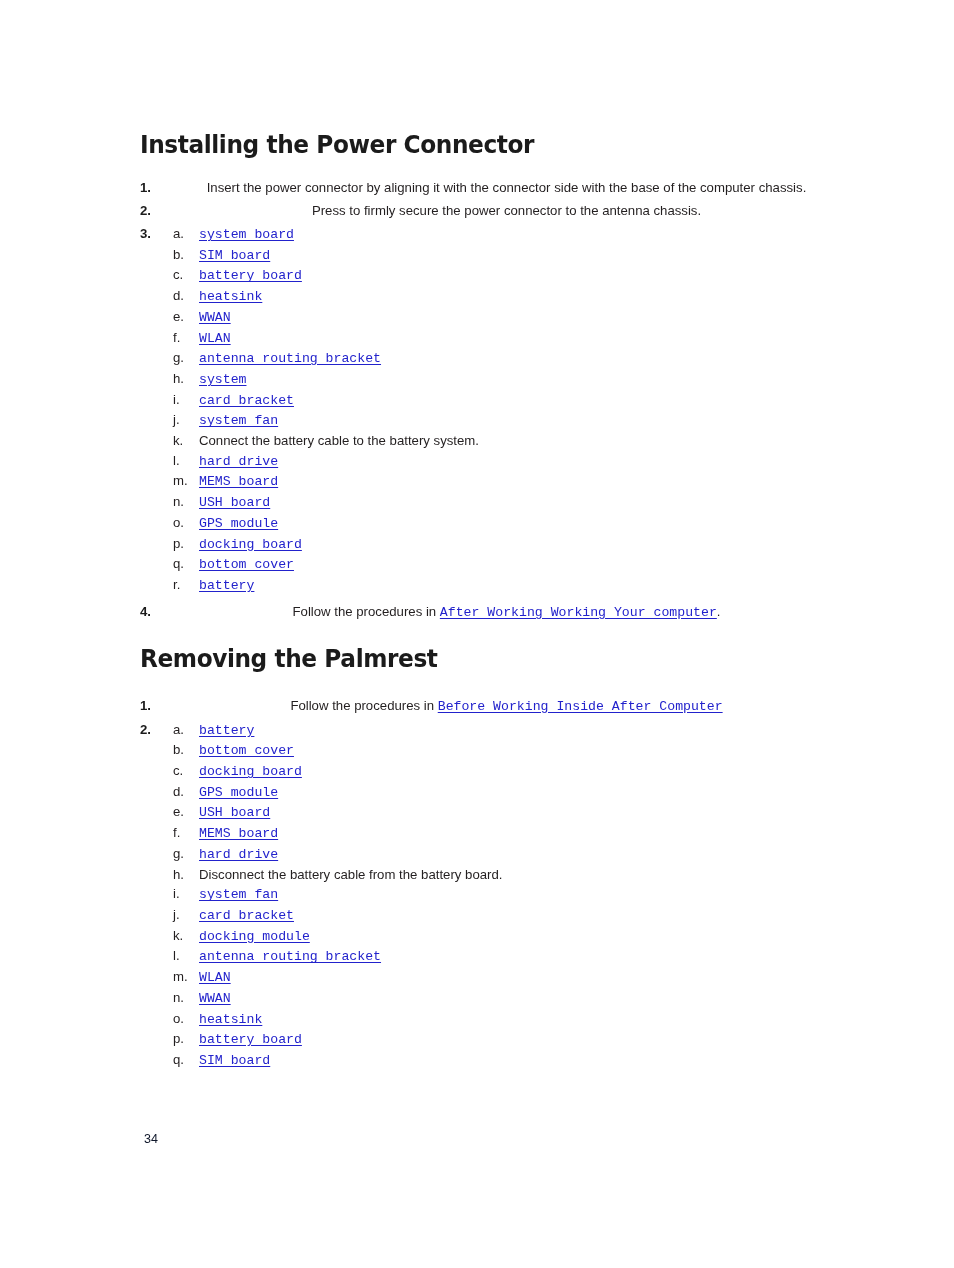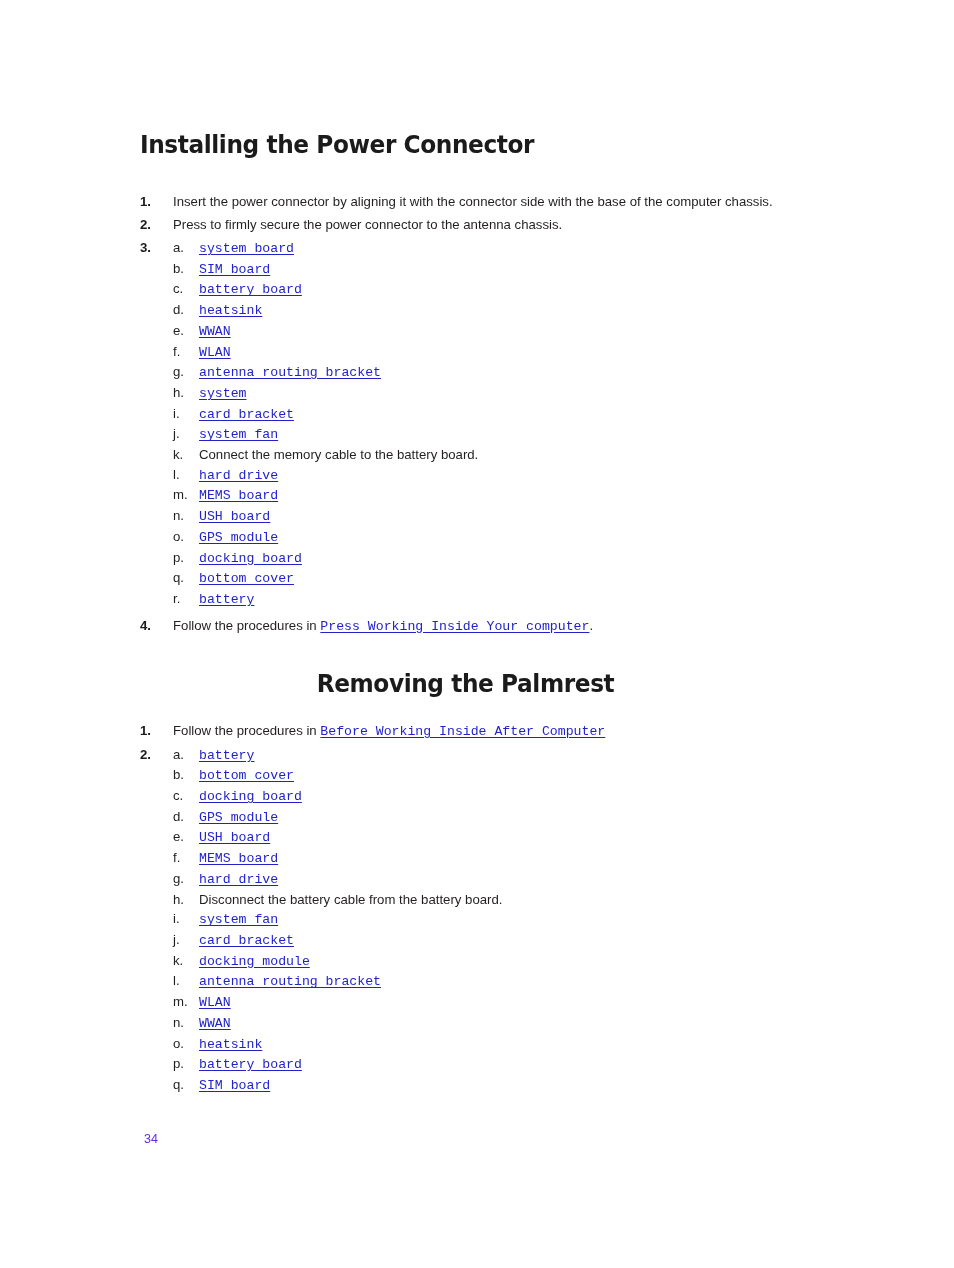--- a/index.html
+++ b/index.html
@@ -33,22 +33,22 @@
     font-size: 25px;
     font-weight: bold;
     letter-spacing: -0.45px;
     color: #1b1b1b;
     margin: 0;
     padding: 0;
     line-height: 34px;
     transform: scaleX(0.93);
     transform-origin: left center;
   }
-  .heading-block-1 { margin-bottom: 30px; }
-  .heading-block-2 { margin-top: 30px; margin-bottom: 20px; text-align: center; }
+  .heading-block-1 { margin-bottom: 16px; }
+  .heading-block-2 { margin-top: 19px; margin-bottom: 20px; }
 
   ol.steps {
     list-style: none;
     margin: 0;
     padding: 0;
   }
   ol.steps > li.step {
     position: relative;
     padding-left: 33px;
     margin-bottom: 3px;
@@ -59,20 +59,21 @@
   ol.steps > li.step > .marker {
     position: absolute;
     left: 0;
     top: 0;
     font-weight: bold;
     font-size: 13.2px;
     color: #1b1b1b;
   }
   ol.steps > li.step > .step-text {
     display: block;
+    text-align: center;
   }
 
   ol.substeps {
     list-style: none;
     margin: 2px 0 0 0;
     padding: 0;
   }
   ol.substeps > li.substep {
     position: relative;
     padding-left: 26px;
@@ -95,21 +96,21 @@
     font-family: Liberation Mono, monospace;
   }
   .plain { color: #231f20; }
   .period { color: #231f20; }
 
   .page-number {
     position: absolute;
     left: 144px;
     top: 1131px;
     font-size: 12.5px;
-    color: #6d28d9;
+    color: #0f172a;
     line-height: 16px;
   }
 </style>
 </head>
 <body>
 
 <div class="page">
   <div class="content">
 
     <div class="heading-block-1">
@@ -133,34 +134,34 @@
           <li class="substep"><span class="marker">a.</span><a class="doclink" href="#">system board</a></li>
           <li class="substep"><span class="marker">b.</span><a class="doclink" href="#">SIM board</a></li>
           <li class="substep"><span class="marker">c.</span><a class="doclink" href="#">battery board</a></li>
           <li class="substep"><span class="marker">d.</span><a class="doclink" href="#">heatsink</a></li>
           <li class="substep"><span class="marker">e.</span><a class="doclink" href="#">WWAN</a></li>
           <li class="substep"><span class="marker">f.</span><a class="doclink" href="#">WLAN</a></li>
           <li class="substep"><span class="marker">g.</span><a class="doclink" href="#">antenna routing bracket</a></li>
           <li class="substep"><span class="marker">h.</span><a class="doclink" href="#">system</a></li>
           <li class="substep"><span class="marker">i.</span><a class="doclink" href="#">card bracket</a></li>
           <li class="substep"><span class="marker">j.</span><a class="doclink" href="#">system fan</a></li>
-          <li class="substep"><span class="marker">k.</span><span class="plain">Connect the memory cable to the battery board.</span></li>
+          <li class="substep"><span class="marker">k.</span><span class="plain">Connect the battery cable to the battery system.</span></li>
           <li class="substep"><span class="marker">l.</span><a class="doclink" href="#">hard drive</a></li>
           <li class="substep"><span class="marker">m.</span><a class="doclink" href="#">MEMS board</a></li>
           <li class="substep"><span class="marker">n.</span><a class="doclink" href="#">USH board</a></li>
           <li class="substep"><span class="marker">o.</span><a class="doclink" href="#">GPS module</a></li>
           <li class="substep"><span class="marker">p.</span><a class="doclink" href="#">docking board</a></li>
           <li class="substep"><span class="marker">q.</span><a class="doclink" href="#">bottom cover</a></li>
           <li class="substep"><span class="marker">r.</span><a class="doclink" href="#">battery</a></li>
         </ol>
       </li>
 
       <li class="step" style="margin-top:6px;">
         <span class="marker">4.</span>
-        <span class="step-text"><span>Follow the procedures in </span><a class="doclink" href="#">Press Working Inside Your computer</a><span class="period">.</span></span>
+        <span class="step-text"><span>Follow the procedures in </span><a class="doclink" href="#">After Working Working Your computer</a><span class="period">.</span></span>
       </li>
     </ol>
 
     <div class="heading-block-2">
       <h1 class="section-heading">Removing the Palmrest</h1>
     </div>
 
     <ol class="steps">
       <li class="step">
         <span class="marker">1.</span>

